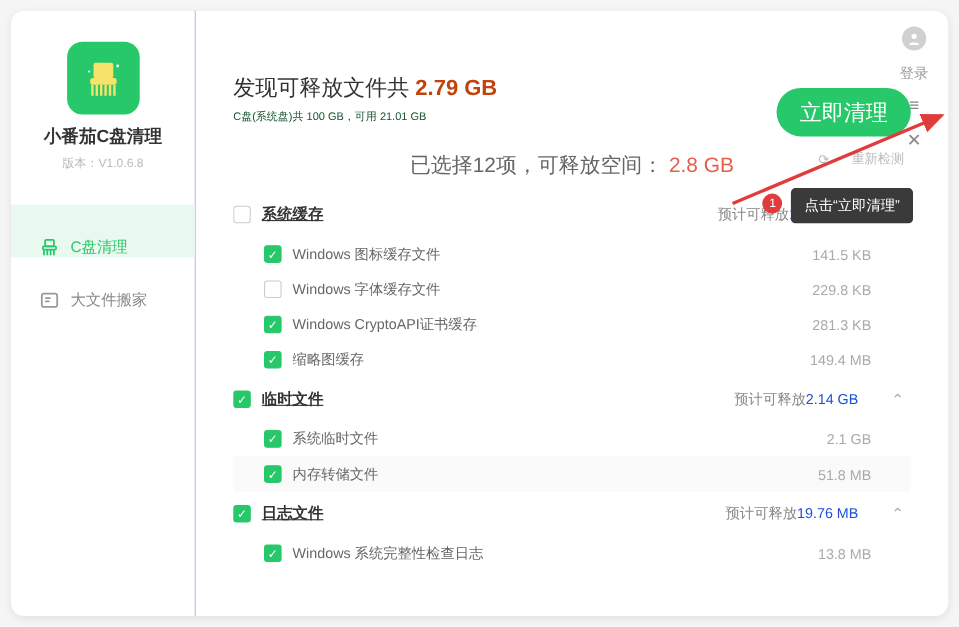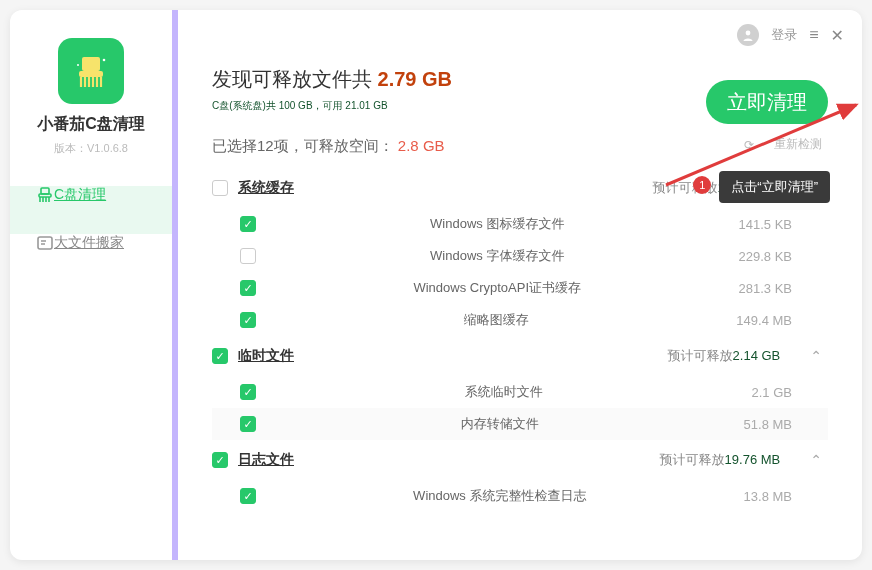--- a/index.html
+++ b/index.html
@@ -1,45 +1,45 @@
 <!DOCTYPE html>
 <html><head>
   <meta charset="utf-8">
   <style>
     * { margin: 0; padding: 0; box-sizing: border-box; font-family: "Microsoft YaHei", -apple-system, sans-serif; }
     body { background: #f5f5f5; width: 872px; height: 570px; overflow: hidden; }
     .window { width: 852px; height: 550px; margin: 10px; background: #fff; border-radius: 12px; box-shadow: 0 2px 8px rgba(0,0,0,0.08); position: relative; display: flex; }
-    .sidebar { width: 168px; display: flex; flex-direction: column; align-items: center; padding-top: 28px; border-right: 6px solid #c4b5fd; }
+    .sidebar { width: 168px; display: flex; flex-direction: column; align-items: center; padding-top: 28px; border-right: 1px solid #c4b5fd; }
     .logo { width: 66px; height: 66px; background: #27c86a; border-radius: 14px; display: flex; align-items: center; justify-content: center; margin-bottom: 10px; }
     .app-name { font-size: 16px; font-weight: bold; color: #333; margin-bottom: 6px; }
     .version { font-size: 11px; color: #bbb; margin-bottom: 30px; }
-    .nav-item { width: 100%; height: 48px; display: flex; align-items: flex-start; padding-left: 26px; font-size: 14px; color: #888; cursor: pointer; text-decoration: underline; }
+    .nav-item { width: 100%; height: 48px; display: flex; align-items: flex-end; padding-left: 26px; gap: 10px; font-size: 14px; color: #888; cursor: pointer; }
     .nav-item.active { background: #e9f9f0; color: #27c86a; }
     .nav-icon { width: 18px; height: 18px; display: inline-flex; align-items: center; justify-content: center; }
     .main { flex: 1; position: relative; padding: 0; overflow: hidden; }
-    .topbar { position: absolute; top: 14px; right: 18px; display: flex; align-items: center; gap: 12px; color: #999; font-size: 13px; }
+    .topbar { position: absolute; top: 14px; right: 18px; display: flex; align-items: center; gap: 12px; color: #999; font-size: 13px; flex-direction: column; }
     .avatar { width: 22px; height: 22px; background: #d0d0d0; border-radius: 50%; display: flex; align-items: center; justify-content: center; }
     .tb-icon { cursor: pointer; color: #888; font-size: 16px; }
     .content { padding: 56px 34px 0 34px; }
     .header-title { font-size: 20px; color: #333; }
     .header-size { color: #c2410c; font-weight: bold; font-size: 20px; }
     .header-sub { font-size: 10px; color: #14532d; margin-top: 6px; }
     .clean-btn { position: absolute; right: 34px; top: 70px; width: 122px; height: 44px; background: #27c86a; color: #fff; border-radius: 22px; font-size: 20px; display: flex; align-items: center; justify-content: center; cursor: pointer; }
     .refresh { position: absolute; right: 40px; top: 126px; font-size: 12px; color: #bbb; display: flex; align-items: center; gap: 20px; cursor: pointer; }
-    .sel-line { margin-top: 24px; font-size: 15px; color: #666; }
+    .sel-line { margin-top: 24px; font-size: 19px; color: #666; text-align: center; }
     .sel-size { color: #e85c4a; }
     .list { margin-top: 12px; height: 340px; overflow: hidden; }
     .cat-row { height: 40px; display: flex; align-items: center; gap: 10px; font-size: 14px; color: #333; }
     .cat-name { font-weight: bold; flex: 1; text-decoration: underline; }
     .cat-est { font-size: 13px; color: #888; }
-    .cat-est-val { color: #14532d; }
+    .cat-est-val { color: #1d4ed8; }
     .chev { color: #aaa; margin-left: 20px; margin-right: 6px; cursor: pointer; }
     .item-row { height: 32px; display: flex; align-items: center; padding-left: 28px; gap: 10px; font-size: 13px; color: #666; }
     .item-row.hover { background: #fafafa; }
-    .item-name { flex: 1; text-align: center; }
+    .item-name { flex: 1; }
     .item-size { color: #aaa; margin-right: 36px; text-align: right; }
     .chk { width: 16px; height: 16px; border: 1.5px solid #ccc; border-radius: 3px; display: inline-flex; align-items: center; justify-content: center; cursor: pointer; flex-shrink: 0; }
     .chk.checked { background: #27c86a; border-color: #27c86a; color: #fff; font-size: 11px; }
     .arrow { position: absolute; pointer-events: none; }
     .tooltip { position: absolute; right: 32px; top: 161px; background: #3a3a3a; color: #fff; font-size: 13px; padding: 7px 12px; border-radius: 4px; display: flex; align-items: center; gap: 8px; }
     .step-num { width: 18px; height: 18px; background: #e03c3c; color: #fff; border-radius: 50%; font-size: 11px; display: flex; align-items: center; justify-content: center; position: absolute; left: -26px; top: 5px; }
   </style>
 </head>
 <body>
 

